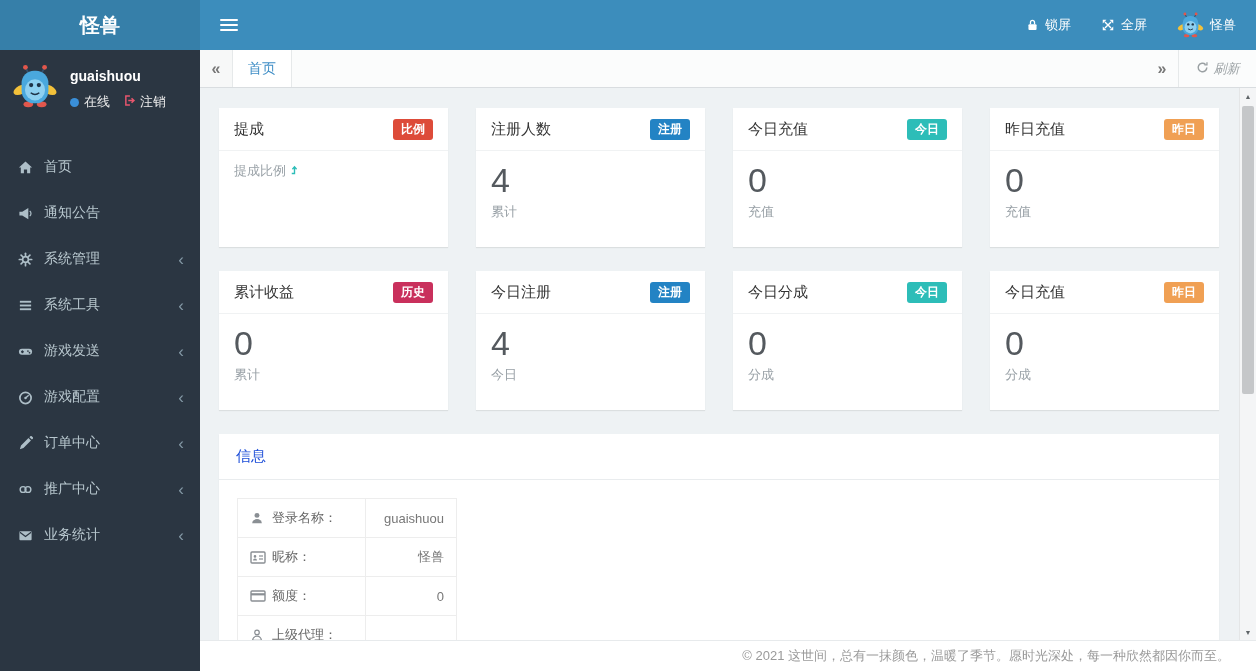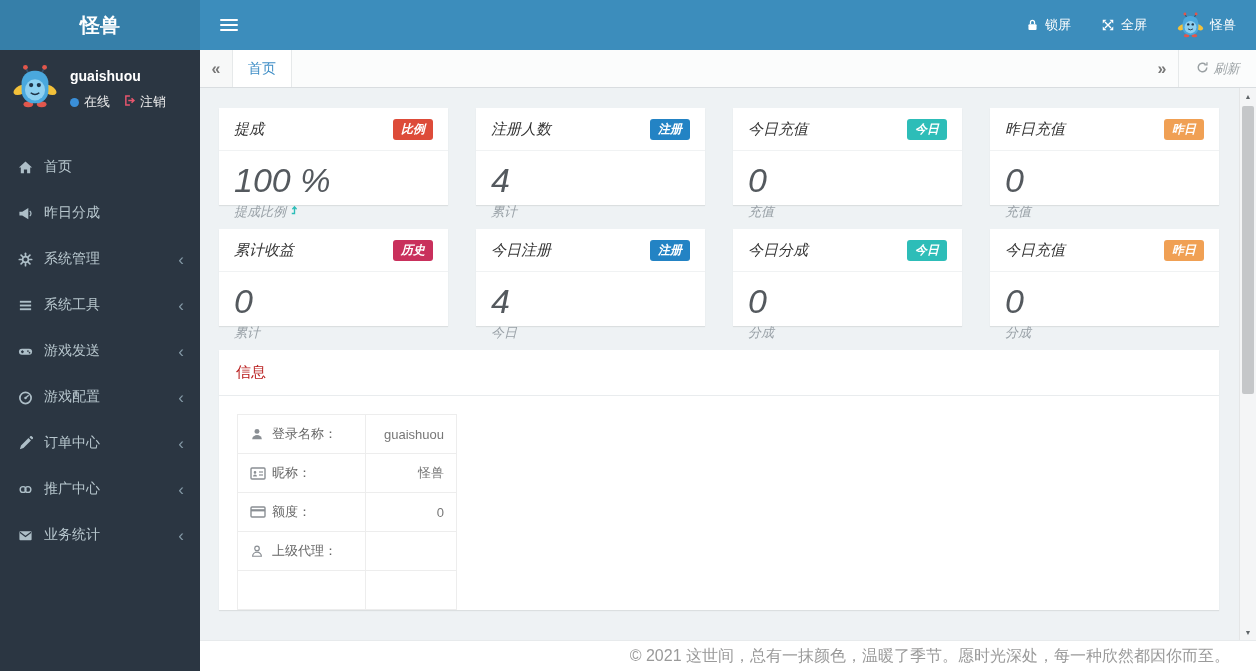--- a/index.html
+++ b/index.html
@@ -39,42 +39,42 @@
              font-size:16px; font-weight:bold; cursor:pointer; }
   .tab-active { width:60px; background:#fff; border-left:1px solid #e6e9ea; border-right:1px solid #e6e9ea;
                 display:flex; align-items:center; justify-content:center; color:#3f8ec6; font-size:14px; cursor:pointer; }
   .tab-spacer { flex:1; background:#fbfcfc; }
   .refresh-btn { width:78px; display:flex; align-items:center; justify-content:center; gap:5px;
                  color:#9aa0a3; font-size:13px; border-left:1px solid #e6e9ea; cursor:pointer; background:#fbfcfc;font-style:italic; }
 
   .content { position:absolute; top:38px; left:0; right:0; bottom:31px; overflow:hidden;
              padding:20px 37px 0 19px; }
   .cards-row { display:flex; gap:28px; margin-bottom:24px; }
-  .card { flex:1; background:#fff; height:97px; box-shadow:0 1px 1px rgba(0,0,0,.08);font-style:italic; }
+  .card { flex:1; background:#fff; height:139px; box-shadow:0 1px 1px rgba(0,0,0,.08); }
   .card-header { display:flex; align-items:center; justify-content:space-between;
                  padding:11px 15px 10px; border-bottom:1px solid #f0f2f3; }
   .card-title { font-size:15px; color:#333; }
   .badge { color:#fff; font-size:12px; font-weight:bold; padding:2px 8px; border-radius:3px; }
   .card-body { padding:9px 15px 0; }
   .card-value { font-size:34px; color:#54595e; line-height:1.2; }
   .card-label { margin-top:2px; font-size:13px; color:#98a0a6; display:flex; align-items:center; gap:3px; }
 
   .info-panel { background:#fff; box-shadow:0 1px 1px rgba(0,0,0,.08); height:260px; }
-  .info-header { padding:13px 17px; border-bottom:1px solid #e9ecee; font-size:15px; color:#b91c1c; }
+  .info-header { padding:13px 17px; border-bottom:1px solid #e9ecee; font-size:15px; color:#1d4ed8; }
   .info-body { padding:18px; }
   .info-table { width:220px; border-collapse:collapse; background:#fff; }
   .info-table td { border:1px solid #ededed; font-size:13px; color:#666; padding:10px 12px; height:39px; }
   .info-table td.lbl { width:128px; }
   .info-table td.lbl .cell { display:flex; align-items:center; gap:6px; color:#666; }
   .info-table td.val { text-align:right; color:#777; }
   .info-table .ti { color:#8a8f94; flex:0 0 16px; }
   .info-table .ti svg { display:block; }
 
   .footer { position:absolute; left:0; right:0; bottom:0; height:31px; background:#fff;
-            border-top:1px solid #e7eaec; font-size:16px; color:#9a9a9a; line-height:29px;
+            border-top:1px solid #e7eaec; font-size:13px; color:#9a9a9a; line-height:29px;
             text-align:right; padding-right:26px; }
 
   
   .scrollbar { position:absolute; top:38px; right:0; width:17px; height:552px; background:#f4f5f6;
                border-left:1px solid #e4e6e7; }
   .sb-arrow { height:16px; display:flex; align-items:center; justify-content:center;
               color:#606568; font-size:7px; cursor:pointer; }
   .sb-thumb { position:absolute; top:18px; left:2px; width:12px; height:288px; background:#c5c7c9;
               border-radius:2px; cursor:pointer; }
   .sb-arrow.down { position:absolute; bottom:0; left:0; right:0; }
@@ -181,21 +181,21 @@
           </span>
         <span>首页</span>
       </div>
       <div class="menu-item">
         <span class="mi">
             <svg width="15" height="15" viewBox="0 0 16 16" fill="currentColor">
               <path d="M1.5 6 h3 l6.5-4 v12 l-6.5-4 h-3 Z"></path>
               <path d="M12.5 5.2 a3.6 3.6 0 0 1 0 5.6" stroke="currentColor" stroke-width="1.3" fill="none"></path>
             </svg>
           </span>
-        <span>昨日分成</span>
+        <span>通知公告</span>
       </div>
       <div class="menu-item">
         <span class="mi">
             <svg width="15" height="15" viewBox="0 0 16 16">
               <circle cx="8" cy="8" r="3.1" fill="none" stroke="currentColor" stroke-width="1.8"></circle>
               <g stroke="currentColor" stroke-width="1.8" stroke-linecap="round">
                 <line x1="12.6" y1="8" x2="14.6" y2="8"></line>
                 <line x1="11.2" y1="11.2" x2="12.7" y2="12.7"></line>
                 <line x1="8" y1="12.6" x2="8" y2="14.6"></line>
                 <line x1="4.8" y1="11.2" x2="3.3" y2="12.7"></line>
@@ -294,21 +294,20 @@
 
     <div class="content">
 
       <div class="cards-row">
         <div class="card">
           <div class="card-header">
             <span class="card-title">提成</span>
             <span class="badge" style="background-color: rgb(221, 75, 57);">比例</span>
           </div>
           <div class="card-body">
-            <div class="card-value">100 %</div>
             <div class="card-label">
               <span>提成比例</span>
               <span><svg width="11" height="12" viewBox="0 0 16 16" fill="none" stroke="#2dbdb8" stroke-width="2">
                     <path d="M4 13 h4 V5"></path>
                     <path d="M5 7 8 3.5 11 7"></path>
                   </svg></span>
             </div>
           </div>
         </div>
         <div class="card">

